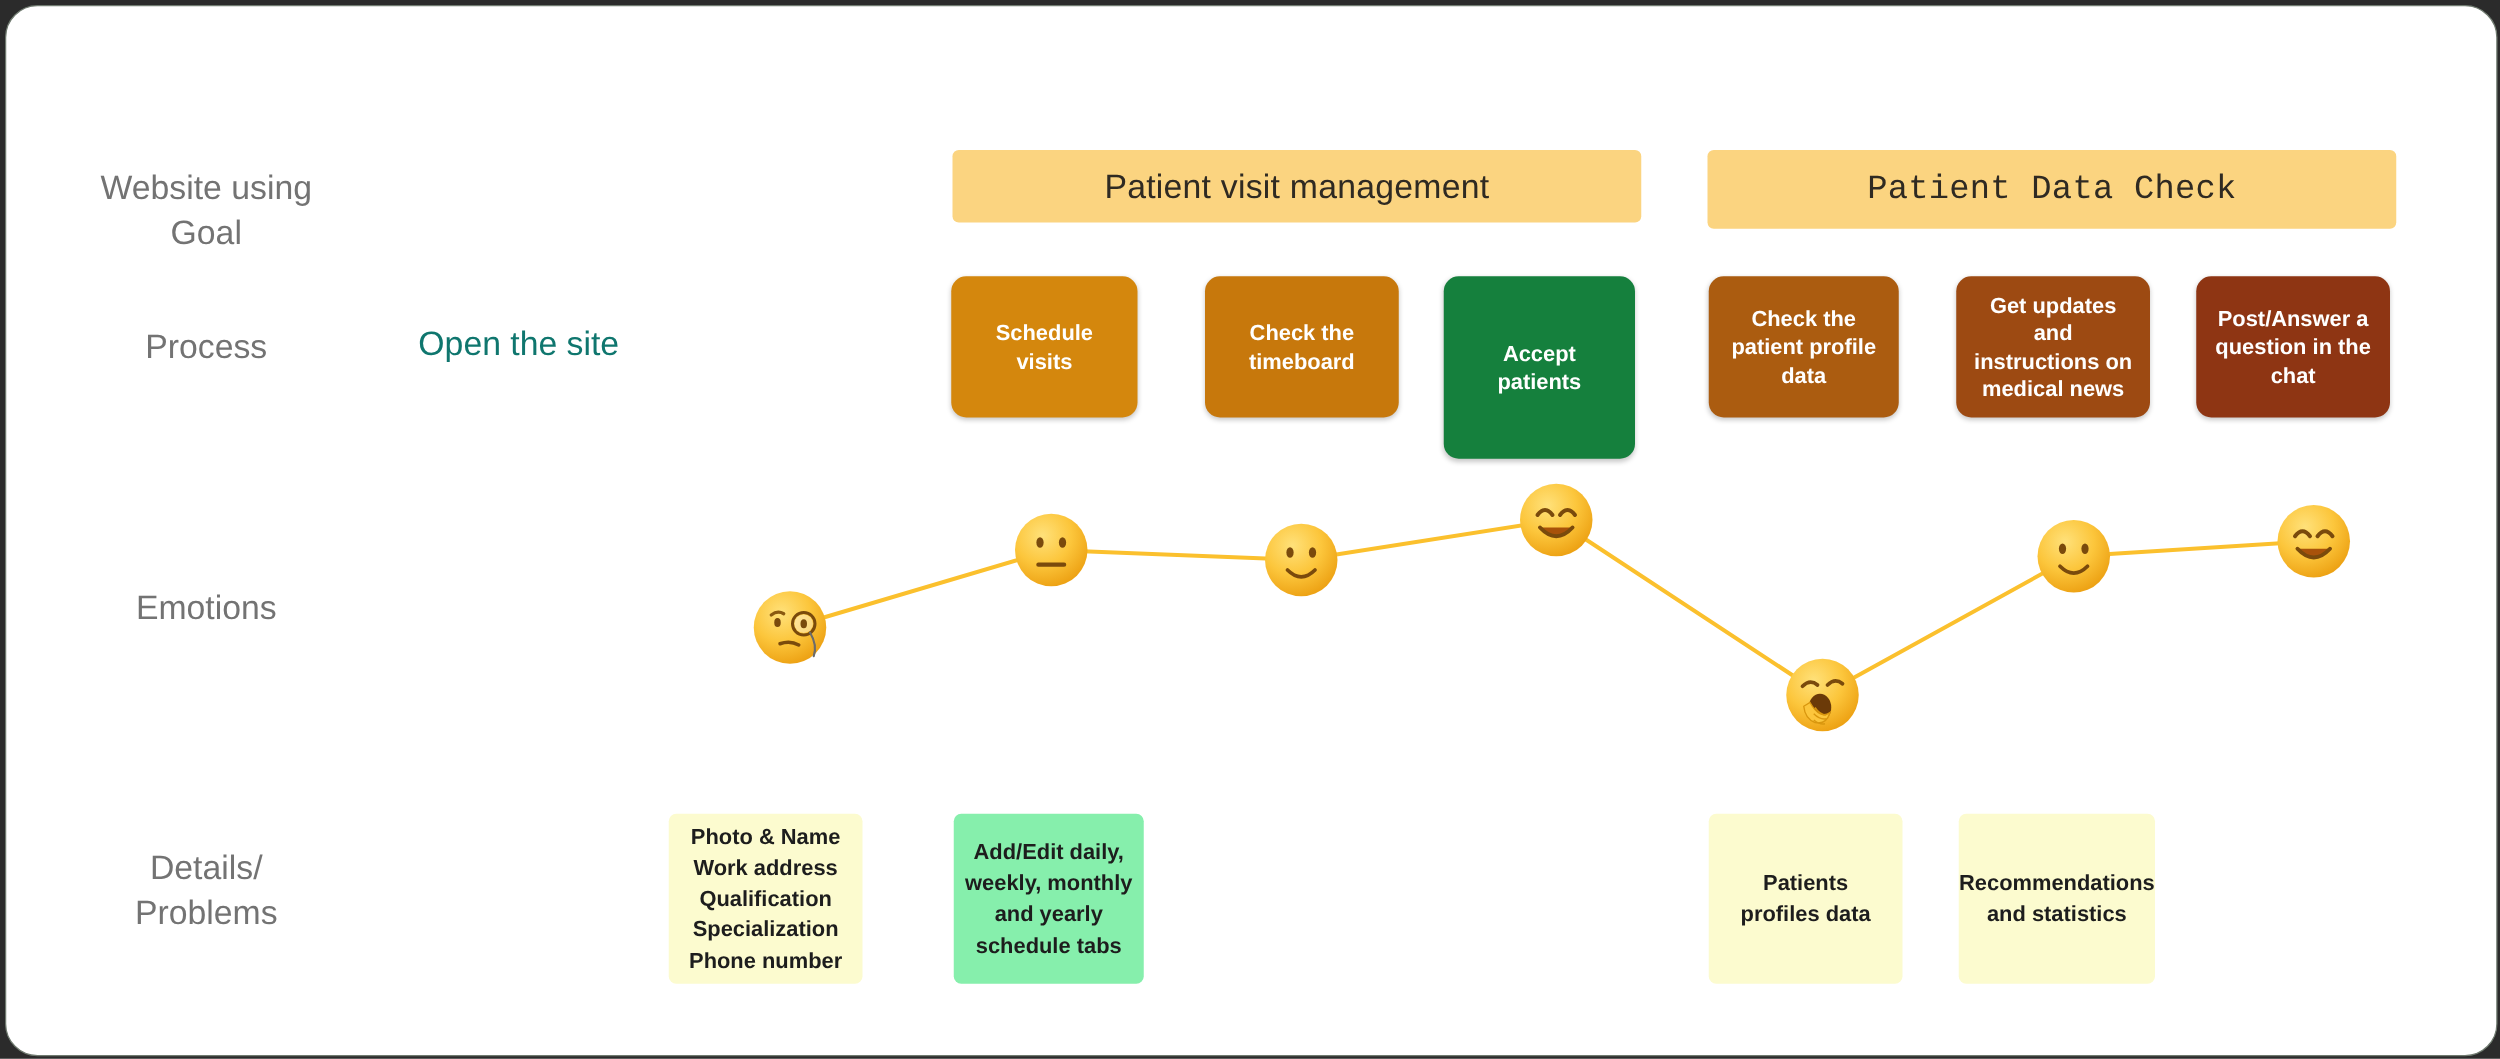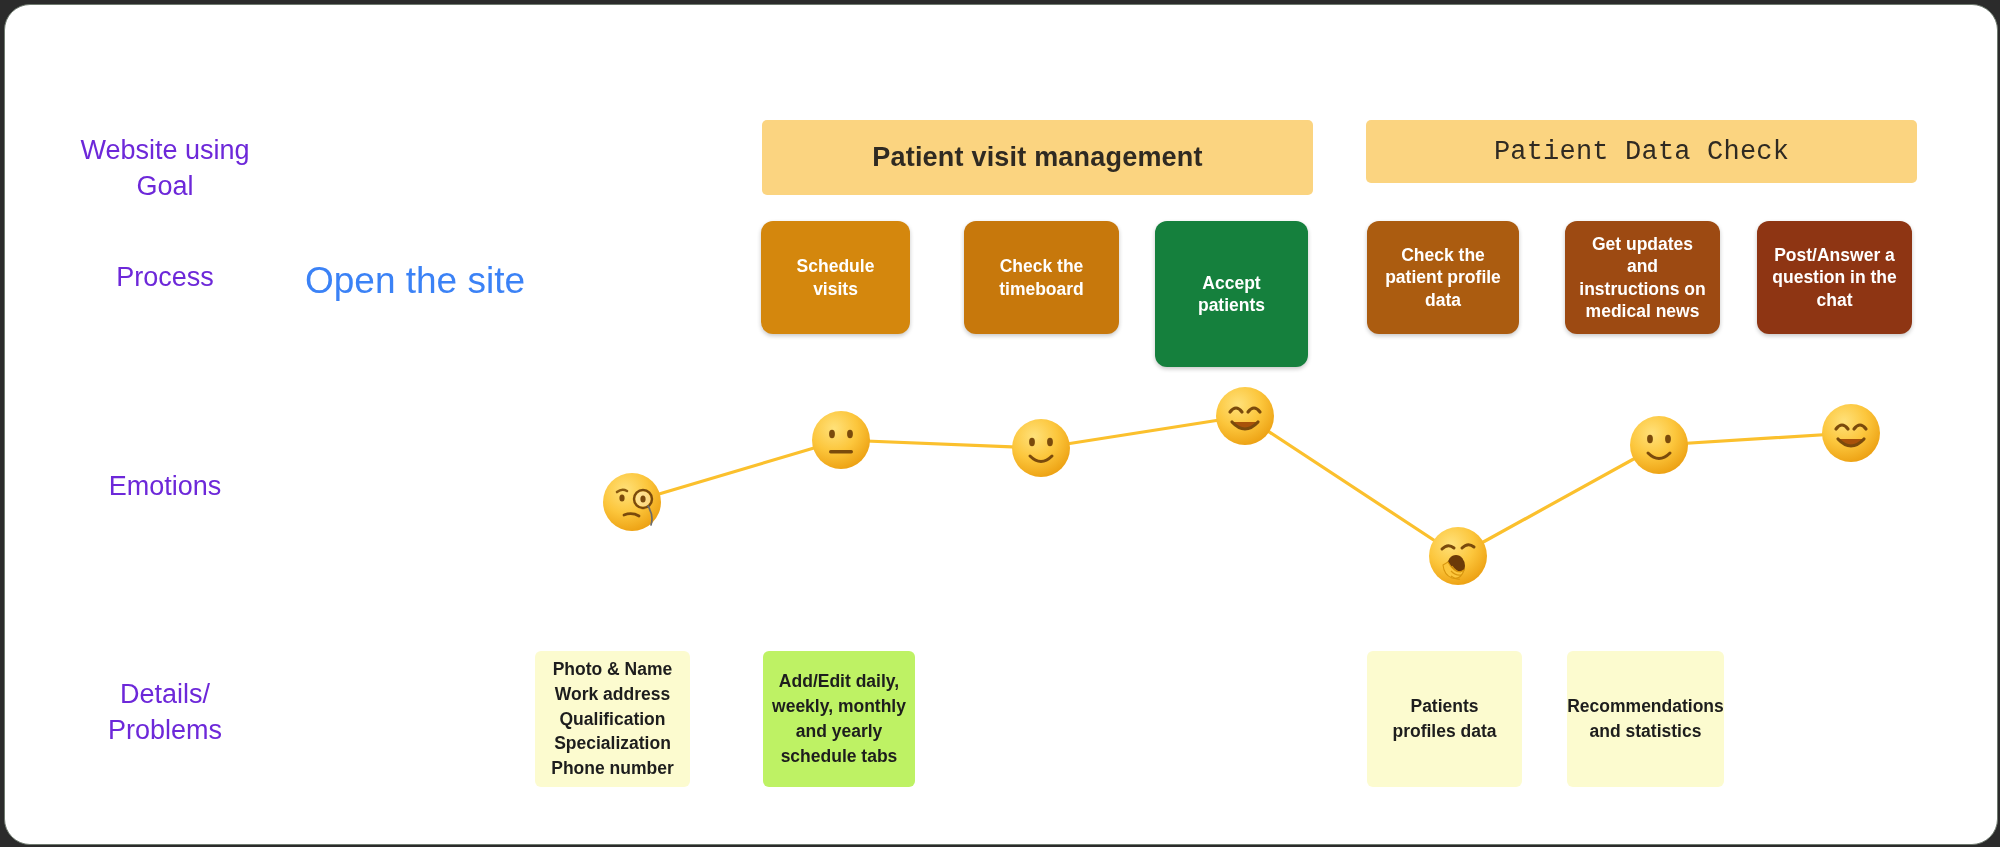--- a/index.html
+++ b/index.html
@@ -16,21 +16,21 @@
     border-radius:26px;
     border:1px solid #6f7a6f;
     overflow:hidden;
   }
   #stage{position:absolute;left:0;top:0;width:2000px;height:847px;}
 
   
   .row-label{
     position:absolute;
     text-align:center;
-    color:#6d28d9;
+    color:#737373;
     font-size:27px;
     line-height:1.32;
     white-space:pre-line;
     font-family:"Liberation Sans", sans-serif;
   }
 
   
   .goal-bar{
     position:absolute;
     background:#fbd480;
@@ -53,22 +53,22 @@
     line-height:1.28;
     white-space:pre-line;
     padding:0 9px;
     box-sizing:border-box;
     box-shadow:0 2px 4px rgba(0,0,0,.22);
   }
 
   
   .ghost-step{
     position:absolute;
-    color:#3b82f6;
-    font-size:37px;
+    color:#0f766e;
+    font-size:27px;
     text-align:center;
     white-space:nowrap;
   }
 
   
   #emo-line{position:absolute;left:0;top:0;width:2000px;height:847px;pointer-events:none;}
   .emoji{
     position:absolute;
     width:64px;height:64px;
     font-size:56px;
@@ -103,21 +103,21 @@
     <div class="row-label" style="left:40px;top:128px;width:240px;">Website using
 Goal</div>
 
     <div class="row-label" style="left:40px;top:255px;width:240px;">Process</div>
 
     <div class="row-label" style="left:40px;top:464px;width:240px;">Emotions</div>
 
     <div class="row-label" style="left:40px;top:672px;width:240px;">Details/
 Problems</div>
 
-    <div class="goal-bar" style="left:757px;top:115px;width:551px;height:75px;font-weight:bold;">
+    <div class="goal-bar" style="left:757px;top:115px;width:551px;height:58px;">
       <span>Patient visit management</span>
     </div>
 
     <div class="goal-bar" style="left:1361px;top:115px;width:551px;height:63px;font-family:Liberation Mono, monospace;">
       <span>Patient Data Check</span>
     </div>
 
     <div class="ghost-step" style="left:210px;top:255px;width:400px;">Open the site</div>
 
 
@@ -235,21 +235,21 @@
     </div>
 
     <div class="note" style="left:530px;top:646px;width:155px;height:136px;background:#fcfbcf;">
       <span>Photo &amp; Name
 Work address
 Qualification
 Specialization
 Phone number</span>
     </div>
 
-    <div class="note" style="left:758px;top:646px;width:152px;height:136px;background:#bef264;">
+    <div class="note" style="left:758px;top:646px;width:152px;height:136px;background:#86efac;">
       <span>Add/Edit daily,
 weekly, monthly
 and yearly
 schedule tabs</span>
     </div>
 
     <div class="note" style="left:1362px;top:646px;width:155px;height:136px;background:#fcfbcf;">
       <span>Patients
 profiles data</span>
     </div>

